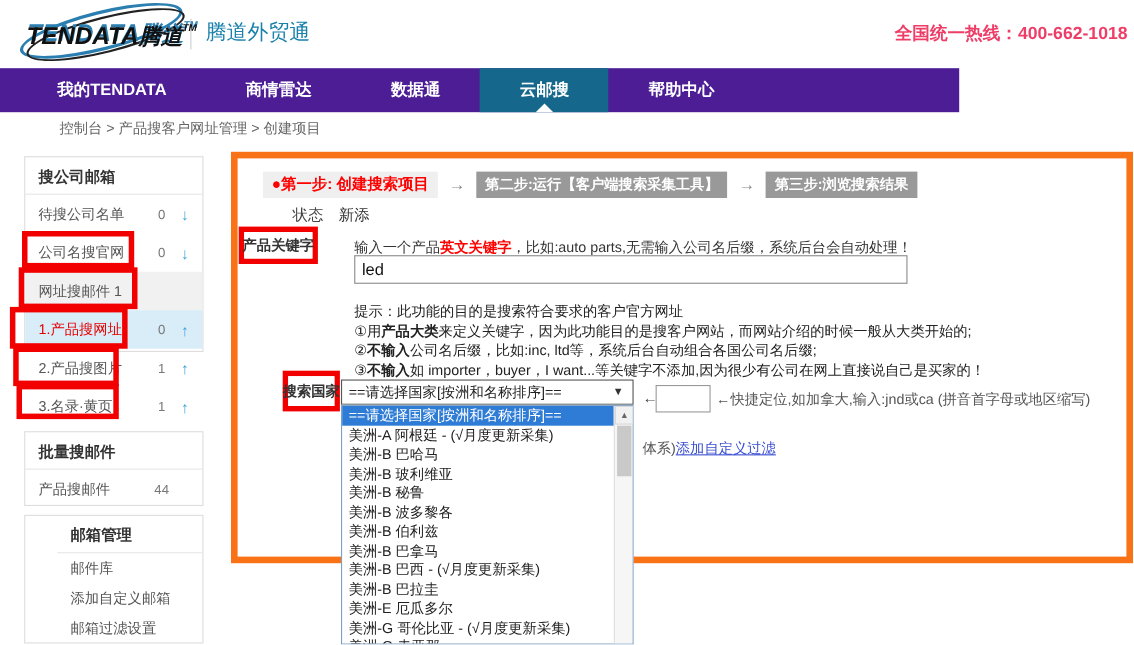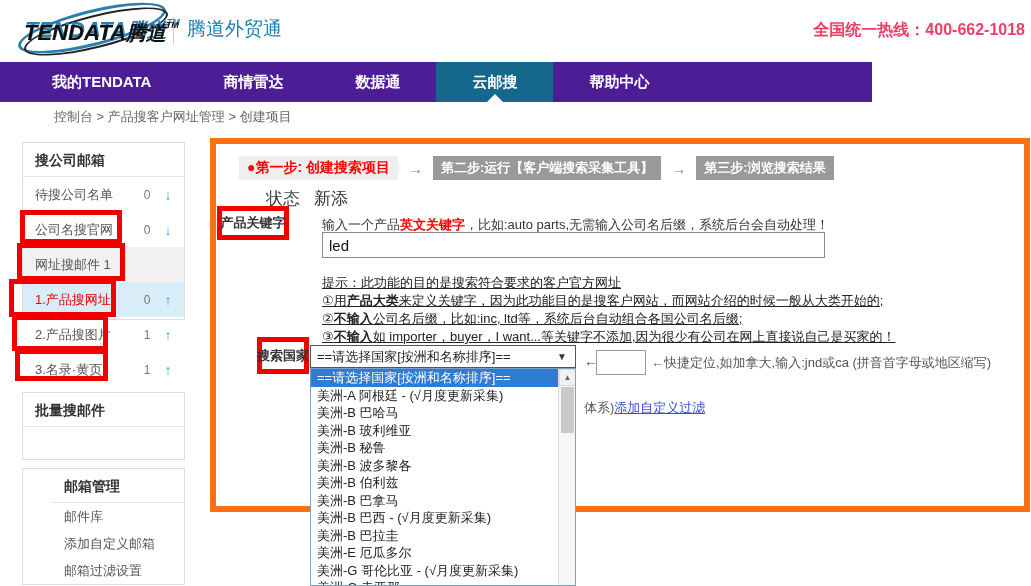--- a/index.html
+++ b/index.html
@@ -57,30 +57,30 @@
   .side-row.row-red .lbl { color:#e60000; }
 
   
   .main-panel { position:absolute; left:210px; top:138px; width:820px; height:374px;
     border:6px solid #f97316; background:#fff; }
   .steps { position:absolute; left:23px; top:12px; display:flex; align-items:center; }
   .step { padding:3px 8px; font-size:14px; font-weight:bold; white-space:nowrap; }
   .step.current { background:#efefef; color:#f00; }
   .step.pending { background:#999; color:#fff; font-size:13px; }
   .step-arrow { color:#888; font-size:15px; padding:0 10px; }
-  .status-row { position:absolute; left:50px; top:43px; font-size:17px; color:#444; }
+  .status-row { position:absolute; left:50px; top:43px; font-size:14px; color:#444; }
   .status-row .status-val { margin-left:14px; color:#333; }
 
   .kw-hint { position:absolute; left:106px; top:72px; font-size:13px; color:#333; white-space:nowrap; }
   .kw-hint .em { color:#f00; font-weight:bold; }
   .kw-input { position:absolute; left:106px; top:88px; width:503px; height:26px;
     border:1px solid #8a8a8a; font-size:15px; padding-left:6px; color:#111;
     font-family:"Liberation Sans","DejaVu Sans",sans-serif; }
 
-  .tips { position:absolute; left:106px; top:130px; font-size:13px; color:#222; line-height:18px; white-space:nowrap;text-decoration:underline; }
+  .tips { position:absolute; left:106px; top:130px; font-size:13px; color:#222; line-height:18px; white-space:nowrap; }
   .tips b { font-weight:bold; }
 
   .country-arrow1 { position:absolute; left:368px; top:209px; font-size:14px; color:#444; }
   .quick-input { position:absolute; left:380px; top:206px; width:50px; height:25px;
     border:1px solid #999; font-size:13px; padding-left:4px;
     font-family:"Liberation Sans","DejaVu Sans",sans-serif; }
   .quick-hint { position:absolute; left:435px; top:210px; font-size:13px; color:#555; white-space:nowrap; }
   .behind-line { position:absolute; left:368px; top:255px; font-size:13px; color:#555; white-space:nowrap; }
   .behind-line a { color:#3a4fd0; text-decoration:underline; cursor:pointer; }
 
@@ -167,20 +167,25 @@
         <span class="arr">↑</span>
       </div>
       <div class="side-row">
         <span class="lbl">3.名录·黄页</span>
         <span class="cnt">1</span>
         <span class="arr">↑</span>
       </div>
     </div>
     <div class="side-panel" id="panel2">
       <div class="side-hd">批量搜邮件</div>
+      <div class="side-row">
+        <span class="lbl">产品搜邮件</span>
+        <span class="cnt">44</span>
+        <span class="arr"></span>
+      </div>
     </div>
     <div class="side-panel" id="panel3">
       <div class="side-hd">邮箱管理</div>
       <div class="side-row">
         <span class="lbl">邮件库</span>
         <span class="cnt"></span>
         <span class="arr"></span>
       </div>
       <div class="side-row">
         <span class="lbl">添加自定义邮箱</span>

